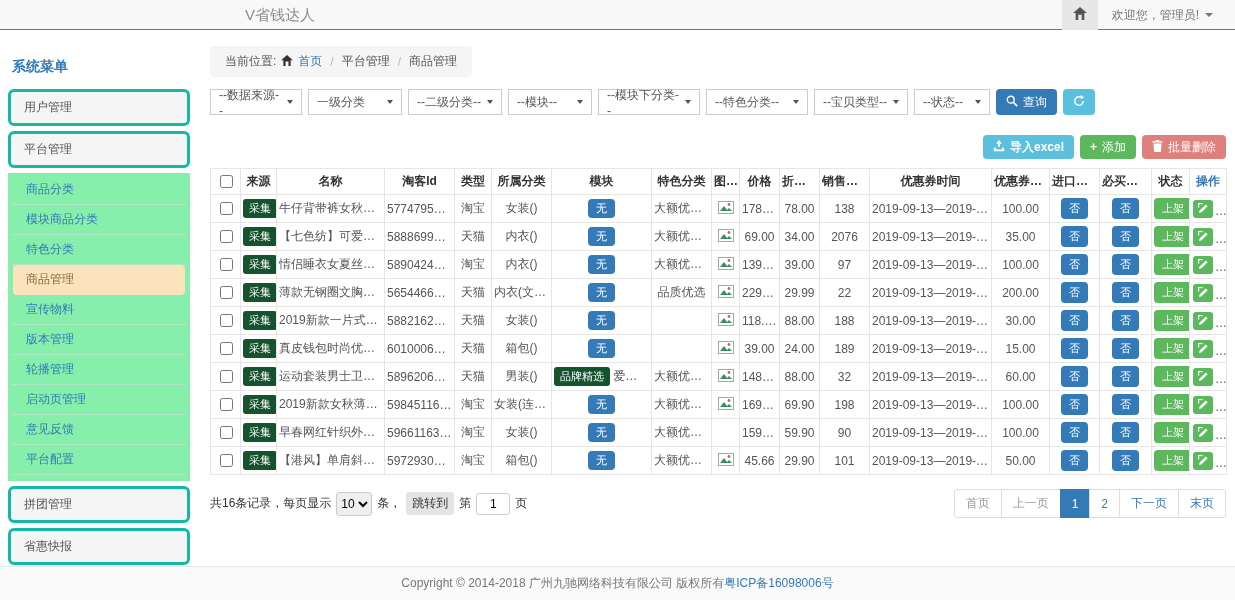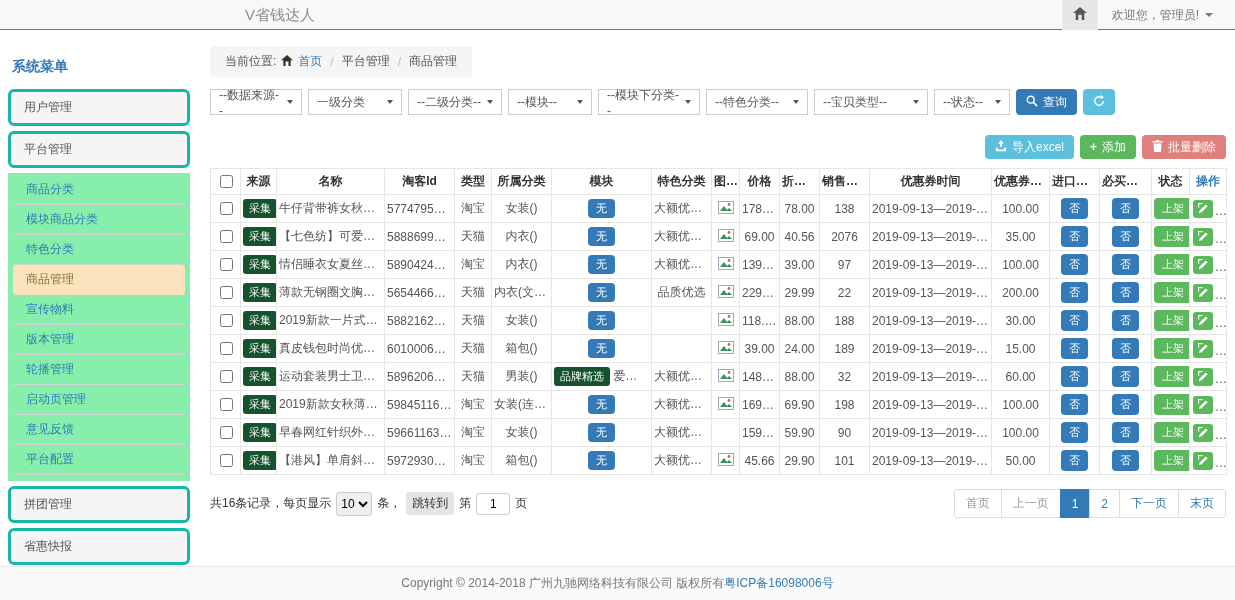--- a/index.html
+++ b/index.html
@@ -28,26 +28,26 @@
   main { position: absolute; left: 210px; top: 40px; width: 1016px; z-index: 2; }
   .breadcrumb { display: inline-flex; align-items: center; gap: 5px; background: #f5f5f5;
     border-radius: 4px; padding: 7px 15px; color: #555; margin-top: 6px; }
   .breadcrumb a { color: #337ab7; text-decoration: none; cursor: pointer; }
   .breadcrumb .sep { color: #bbb; padding: 0 3px; }
   .filter-row { display: flex; align-items: center; gap: 6px; margin-top: 12px; }
   .f-sel { height: 26px; border: 1px solid #ccc; border-radius: 0; background: #fff;
     display: flex; align-items: center; justify-content: space-between; padding: 0 8px; color: #555; cursor: pointer; flex: none; }
   .f-sel .caret-sm { width: 0; height: 0; border-left: 3px solid transparent; border-right: 3px solid transparent; border-top: 4px solid #555; margin-left: 6px; }
   .s0 { width: 92px; } .s1 { width: 94px; } .s2 { width: 94px; } .s3 { width: 84px; }
-  .s4 { width: 102px; } .s5 { width: 102px; align-items: center; } .s6 { width: 114px; } .s7 { width: 76px; }
+  .s4 { width: 102px; } .s5 { width: 102px; align-items: center; } .s6 { width: 94px; } .s7 { width: 76px; }
   .f-input { height: 26px; width: 148px; border: 1px solid #ccc; border-radius: 4px; padding: 0 8px; color: #555; font-size: 12px; flex: none; }
   .btn { display: inline-flex; align-items: center; gap: 5px; border: none; border-radius: 4px;
     color: #fff; height: 26px; padding: 0 10px; font-size: 12px; cursor: pointer; flex: none;
     font-family: "Liberation Sans", "DejaVu Sans", sans-serif; }
-  .btn-primary { background: #337ab7; } .btn-info { background: #5bc0de; }
+  .btn-primary { background: #337ab7; } .btn-info { background: #5bc0de; font-weight: bold; }
   .btn-success { background: #5cb85c; } .btn-danger { background: #e0807d; }
   .toolbar { display: flex; justify-content: flex-end; gap: 6px; margin-top: 20px; margin-bottom: 9px; }
   .toolbar .btn { height: 24px; }
   
   table { width: 1016px; border-collapse: collapse; table-layout: fixed; background: #fff; }
   th, td { border: 1px solid #e6e6e6; text-align: center; padding: 3px 2px; overflow: hidden;
     white-space: nowrap; text-overflow: ellipsis; vertical-align: middle; color: #555; font-size: 12px; }
   thead th { font-weight: bold; color: #333; height: 24px; }
   tbody td { height: 26px; }
   th.op-col { color: #337ab7; }
@@ -298,21 +298,21 @@
           <td>天猫</td>
           <td>内衣()</td>
           <td><span class="badge badge-blue">无</span></td>
           <td>大额优惠券</td>
           <td><span><svg width="16" height="13" viewBox="0 0 16 13">
                 <rect x="0.5" y="0.5" width="15" height="12" fill="#fff" stroke="#9ab"></rect>
                 <path d="M2 10 L6 5 L9 9 L11 7 L14 10 Z" fill="#3a8f5f"></path>
                 <circle cx="11" cy="3.5" r="1.4" fill="#c66"></circle>
               </svg></span></td>
           <td>69.00</td>
-          <td>40.56</td>
+          <td>34.00</td>
           <td>2076</td>
           <td>2019-09-13—2019-09-18</td>
           <td>35.00</td>
           <td><button class="cell-btn">否</button></td>
           <td><button class="cell-btn">否</button></td>
           <td><button class="cell-btn green">上架</button></td>
           <td><button class="op-btn op-edit">
               <svg width="11" height="11" viewBox="0 0 12 12">
                 <path d="M1 11 L2 8 L8.5 1.5 L10.5 3.5 L4 10 Z" fill="#fff"></path>
                 <rect x="0" y="0" width="5" height="1.3" fill="#fff"></rect>

